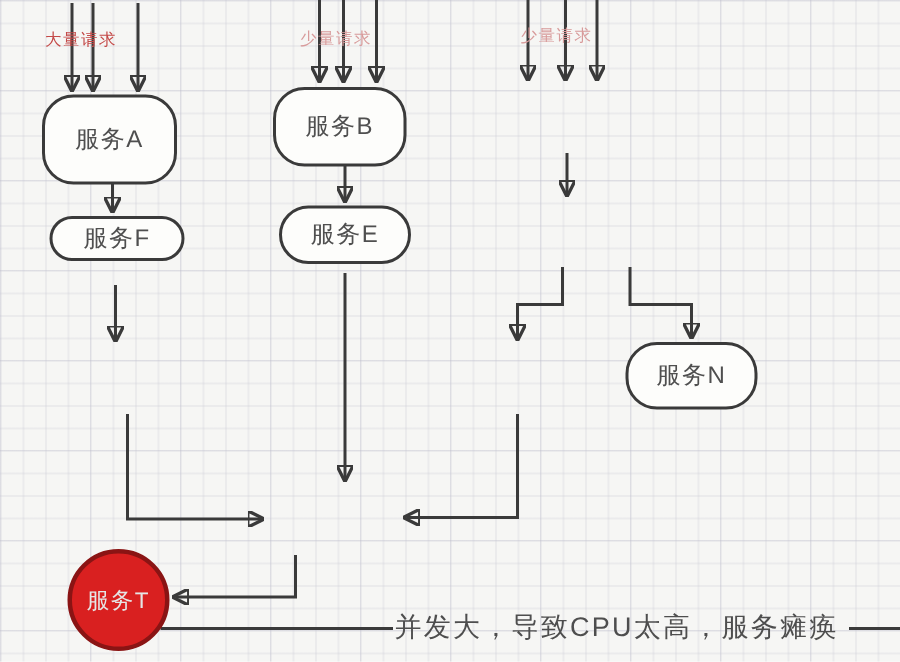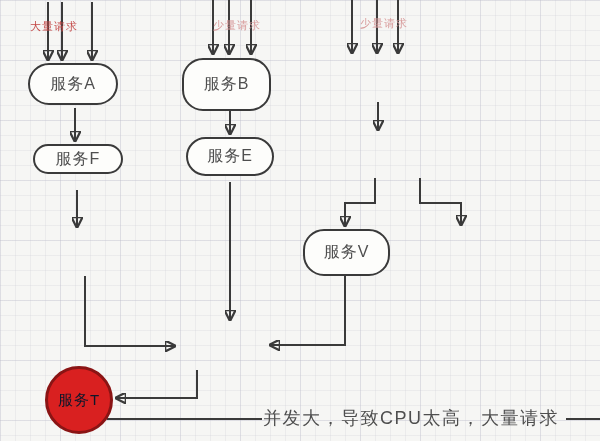--- a/index.html
+++ b/index.html
@@ -24,30 +24,30 @@
     background:#fdfdfb;
     border:2px solid #3a3a3a;
     border-radius:21px;
     display:flex;align-items:center;justify-content:center;
     font-size:16px;letter-spacing:1px;color:#4f4f4f;
   }
   .node.failure{
     border-radius:50%;
     background:#d92020;
     border:3px solid #8a1414;
-    color:#0f172a;
+    color:#e5e5e5;
     font-size:15px;
   }
   .traffic{
     position:absolute;
     font-size:11px;letter-spacing:1px;
     white-space:nowrap;
   }
   .traffic.heavy{color:#c44a48;}
-  .traffic.light{color:#d89b9b;margin-left:13px;}
+  .traffic.light{color:#d89b9b;}
   .annotation{
     position:absolute;
     font-size:18px;letter-spacing:1.5px;
     color:#4e4e4e;white-space:nowrap;
   }
 </style>
 </head>
 <body>
 
 <div id="canvas">
@@ -83,22 +83,22 @@
     <path d="M197 370 V398 H117" marker-end="url(#arrow)"></path>
 
     <path d="M107 419 H262"></path>
     <path d="M566 419 H600"></path>
   </svg>
 
   <div class="traffic heavy" style="left:30px;top:19px">大量请求</div>
   <div class="traffic light" style="left:200px;top:18px">少量请求</div>
   <div class="traffic light" style="left:347px;top:16px">少量请求</div>
 
-  <div class="node" style="left:28px;top:63px;width:90px;height:42px">服务A</div>
+  <div class="node" style="left:28px;top:63px;width:90px;height:60px">服务A</div>
   <div class="node" style="left:182px;top:58px;width:89px;height:53px">服务B</div>
   <div class="node" style="left:33px;top:144px;width:90px;height:30px">服务F</div>
   <div class="node" style="left:186px;top:137px;width:88px;height:39px">服务E</div>
-  <div class="node" style="left:303px;top:229px;width:87px;height:47px">服务V</div>
+  <div class="node" style="left:417px;top:228px;width:88px;height:45px">服务N</div>
   <div class="node failure" style="left:45px;top:366px;width:68px;height:68px">服务T</div>
 
-  <div class="annotation" style="left:263px;top:406px">并发大，导致CPU太高，大量请求</div>
+  <div class="annotation" style="left:263px;top:406px">并发大，导致CPU太高，服务瘫痪</div>
 
 </div>
 
 </body></html>

